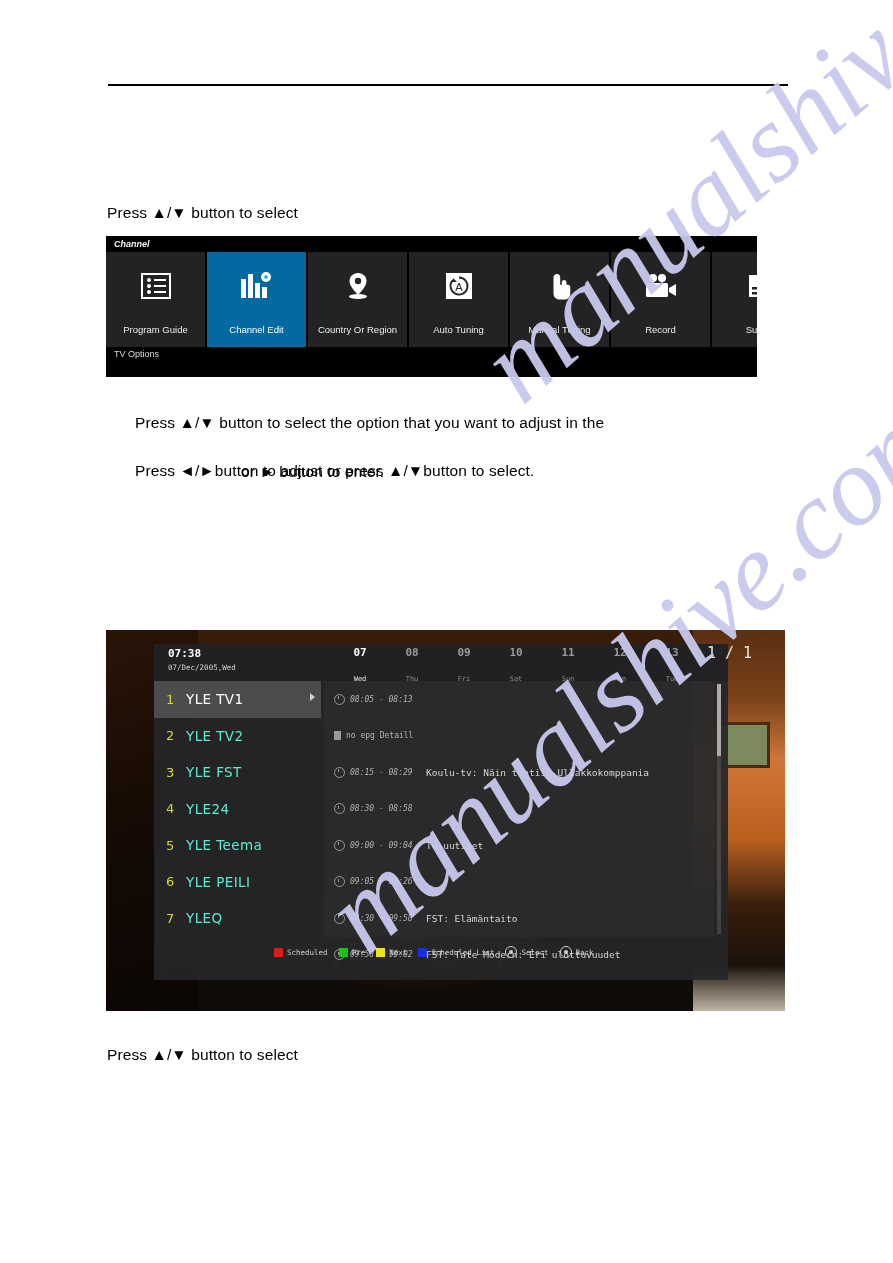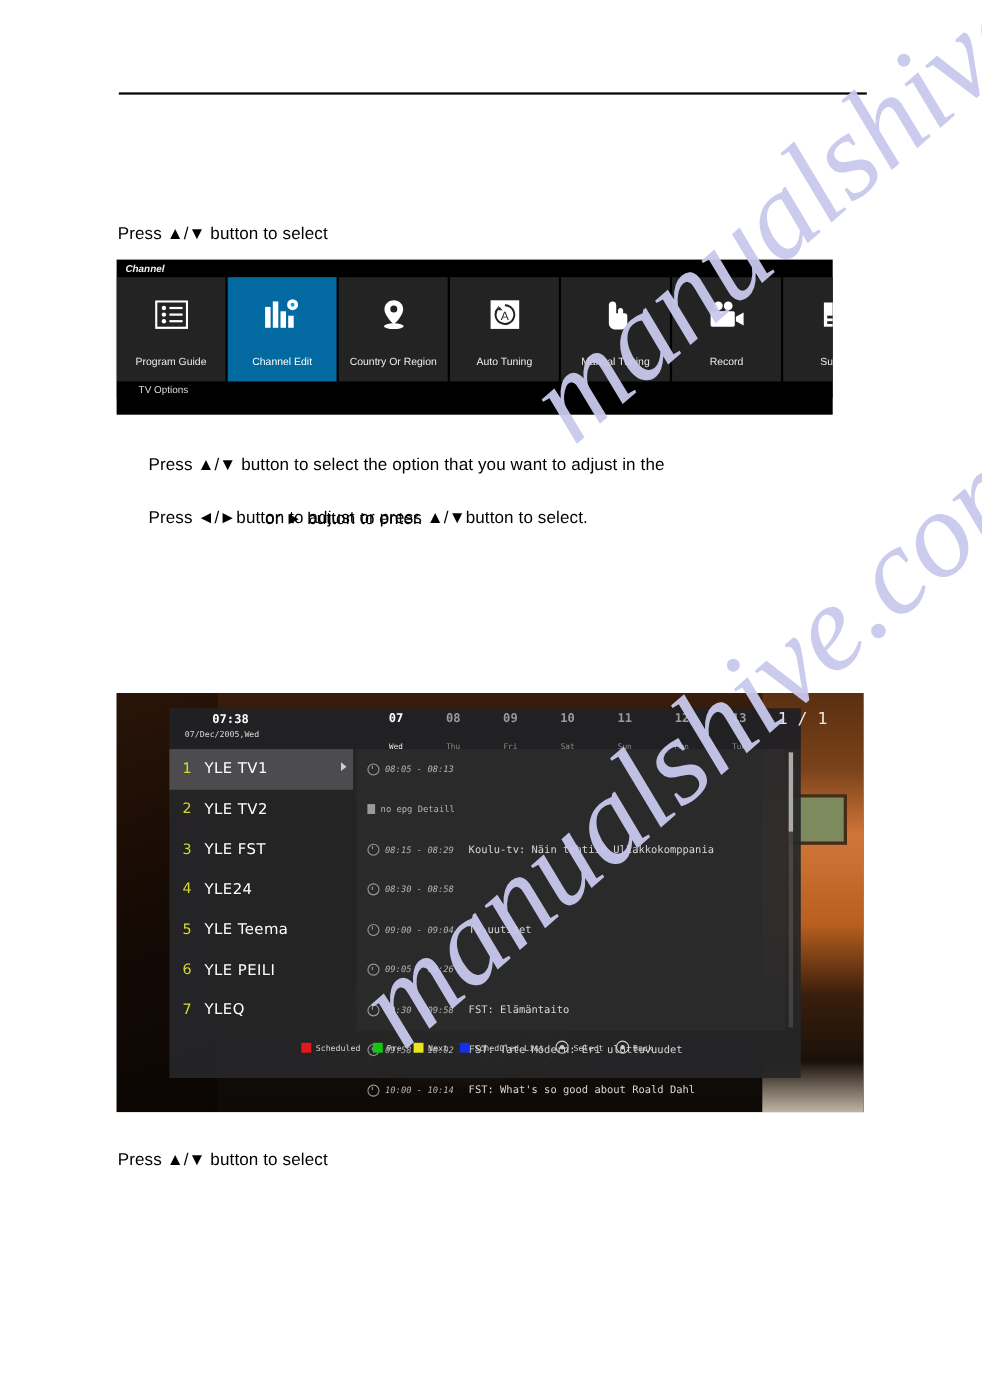--- a/index.html
+++ b/index.html
@@ -120,21 +120,21 @@
   .menu-tile.selected .tile-label { color: #ffffff; }
   #tv-menu-footer {
     position: absolute;
     left: 0; top: 111px;
     width: 100%;
     background: #000;
   }
   .footer-row {
     font-size: 9px;
     color: #dcdcdc;
-    padding-left: 20px;
+    padding-left: 8px;
     line-height: 15px;
   }
 
   
   #epg {
     position: absolute;
     left: 106px; top: 630px;
     width: 679px; height: 381px;
     overflow: hidden;
     z-index: 2;
@@ -189,21 +189,21 @@
   #epg-header {
     position: absolute;
     left: 0; top: 0;
     width: 100%; height: 37px;
     background: rgba(30,30,32,.55);
     color: #e6e6e6;
   }
   #epg-clock {
     position: absolute; left: 14px; top: 3px;
     font-family: "DejaVu Sans Mono", monospace;
-    font-size: 11px; font-weight: bold; color: #fff; margin-left: 25px;
+    font-size: 11px; font-weight: bold; color: #fff;
   }
   #epg-date {
     position: absolute; left: 14px; top: 19px;
     font-family: "DejaVu Sans Mono", monospace;
     font-size: 7.5px; color: #d7d7d7;
   }
   #epg-days {
     position: absolute; left: 180px; top: 2px;
     display: flex; gap: 0;
   }
@@ -240,21 +240,21 @@
   }
   .channel-row.active { background: rgba(90,90,92,.75); }
   .ch-num {
     width: 20px;
     font-size: 13px;
     color: #d8d832;
     font-family: "DejaVu Sans", sans-serif;
   }
   .ch-name {
     font-size: 13.5px;
-    color: #ffffff;
+    color: #5eead4;
     letter-spacing: .4px;
     font-family: "DejaVu Sans", sans-serif;
   }
   .channel-row.active .ch-name { color: #ffffff; }
   #ch-caret {
     position: absolute;
     left: 156px; top: 12px;
     width: 0; height: 0;
     border-left: 5px solid #cfcfcf;
     border-top: 4px solid transparent;
@@ -582,25 +582,20 @@
       <div class="prog-row">
         <span class="prog-clock-icon"></span>
         <span class="prog-time">09:30 - 09:58</span>
         <span class="prog-title">FST: Elämäntaito</span>
       </div>
       <div class="prog-row">
         <span class="prog-clock-icon"></span>
         <span class="prog-time">09:58 - 10:02</span>
         <span class="prog-title">FST: Tate Modern: Eri ulottuvuudet</span>
       </div>
-      <div class="prog-row">
-        <span class="prog-clock-icon"></span>
-        <span class="prog-time">10:00 - 10:14</span>
-        <span class="prog-title">FST: What's so good about Roald Dahl</span>
-      </div>
     </div>
 
     <div id="prog-scrollbar">
       <div id="prog-scrollthumb"></div>
     </div>
 
     <div id="epg-keybar">
       <div class="key-item">
         <span class="key-swatch" style="background:#e01b1b"></span>
         <span class="key-label">Scheduled</span>

